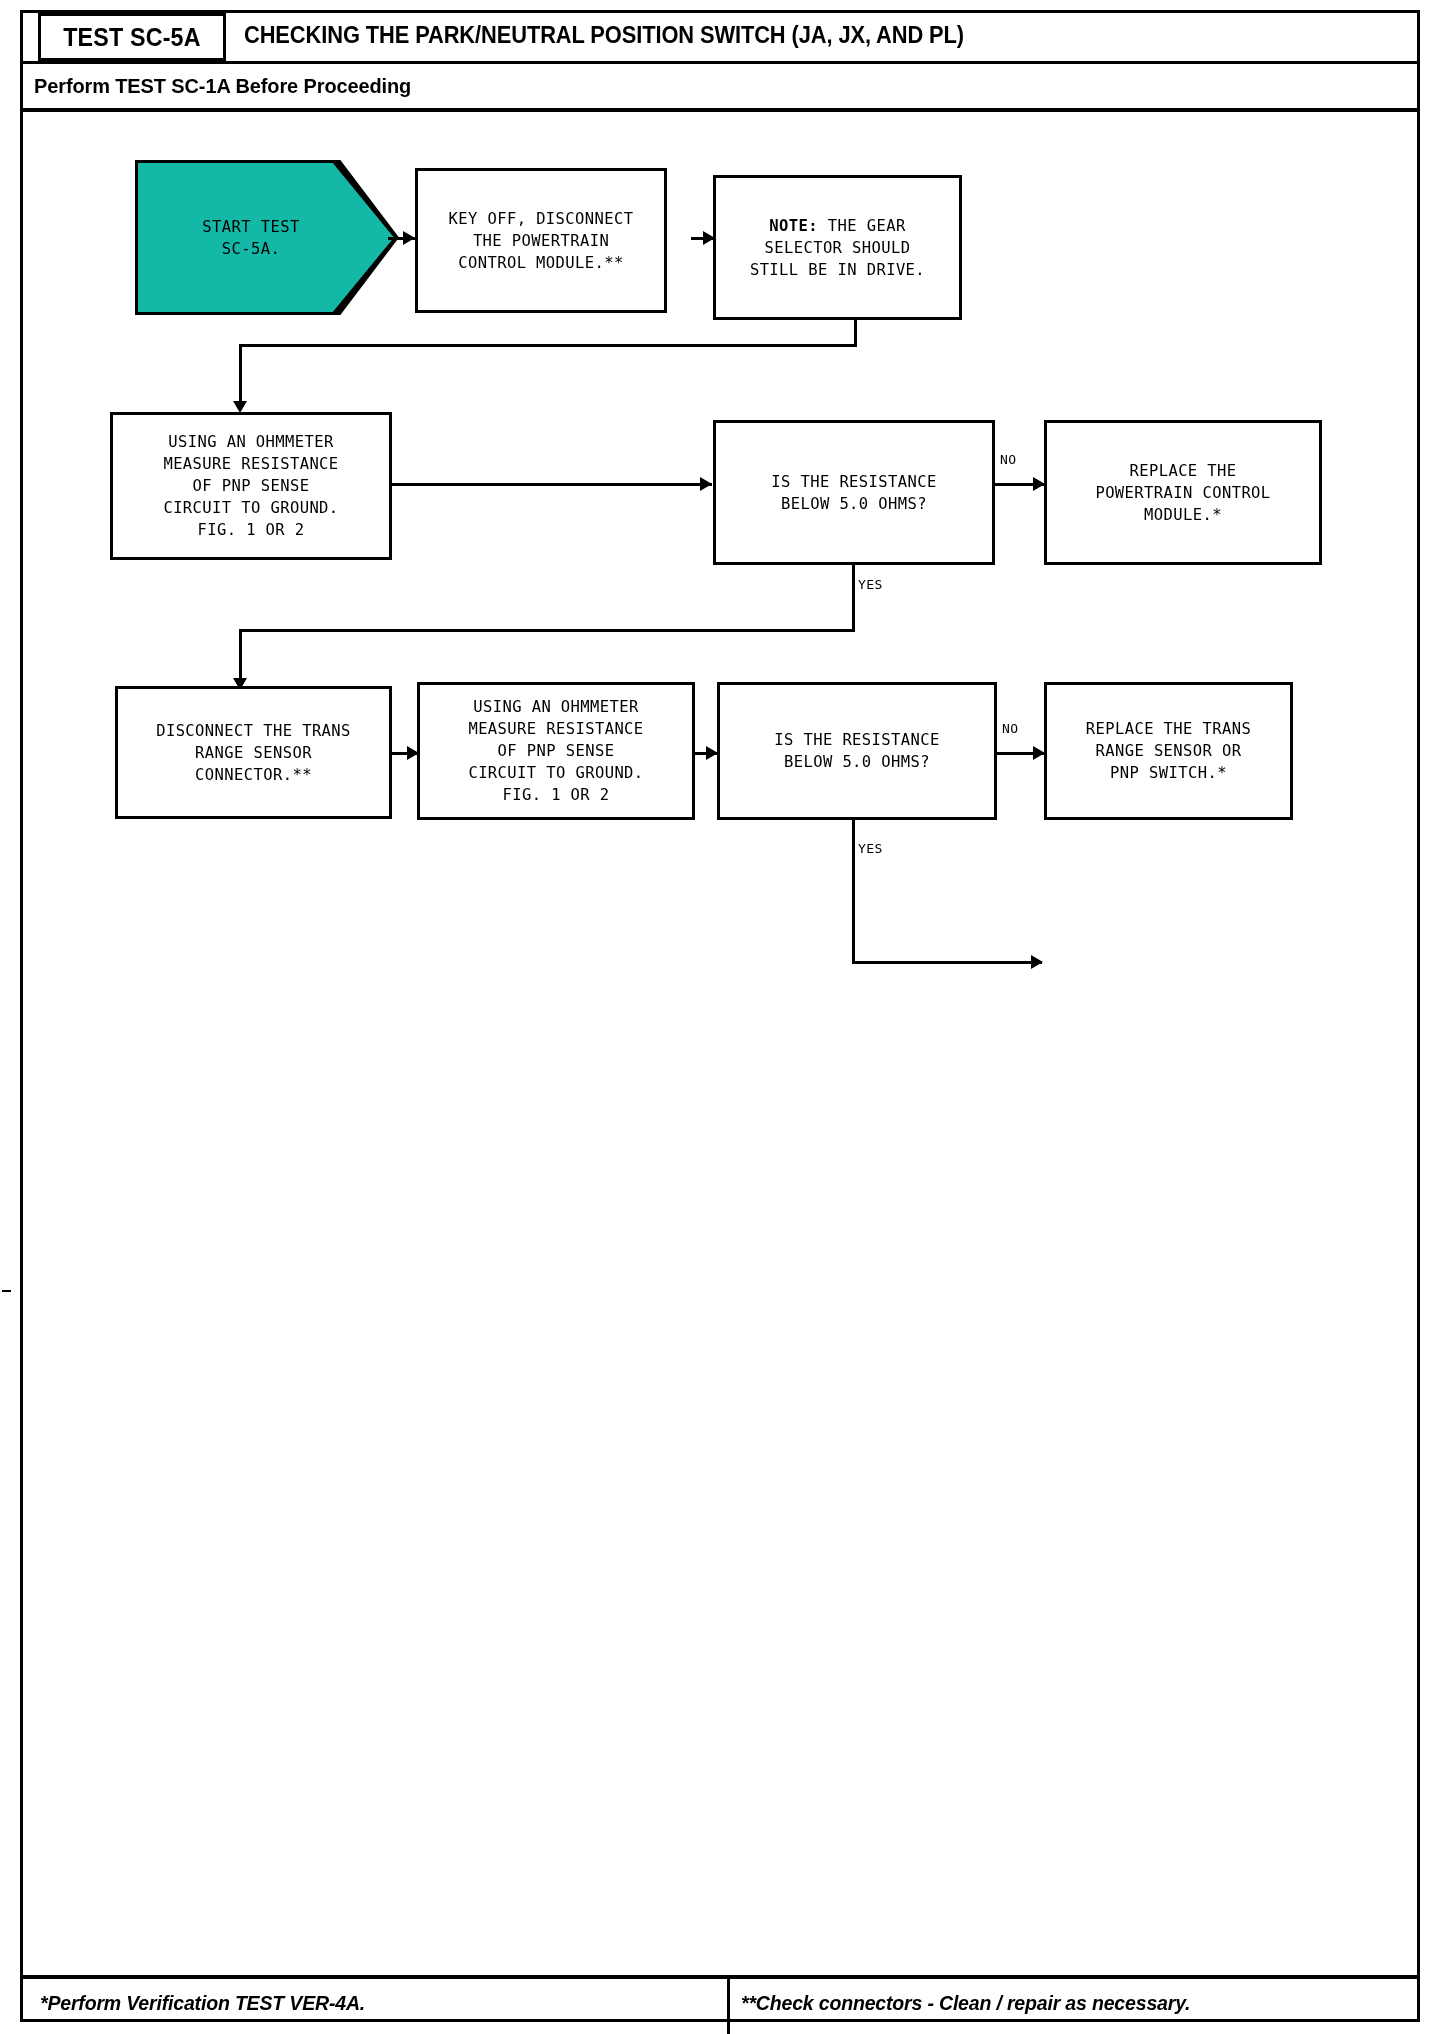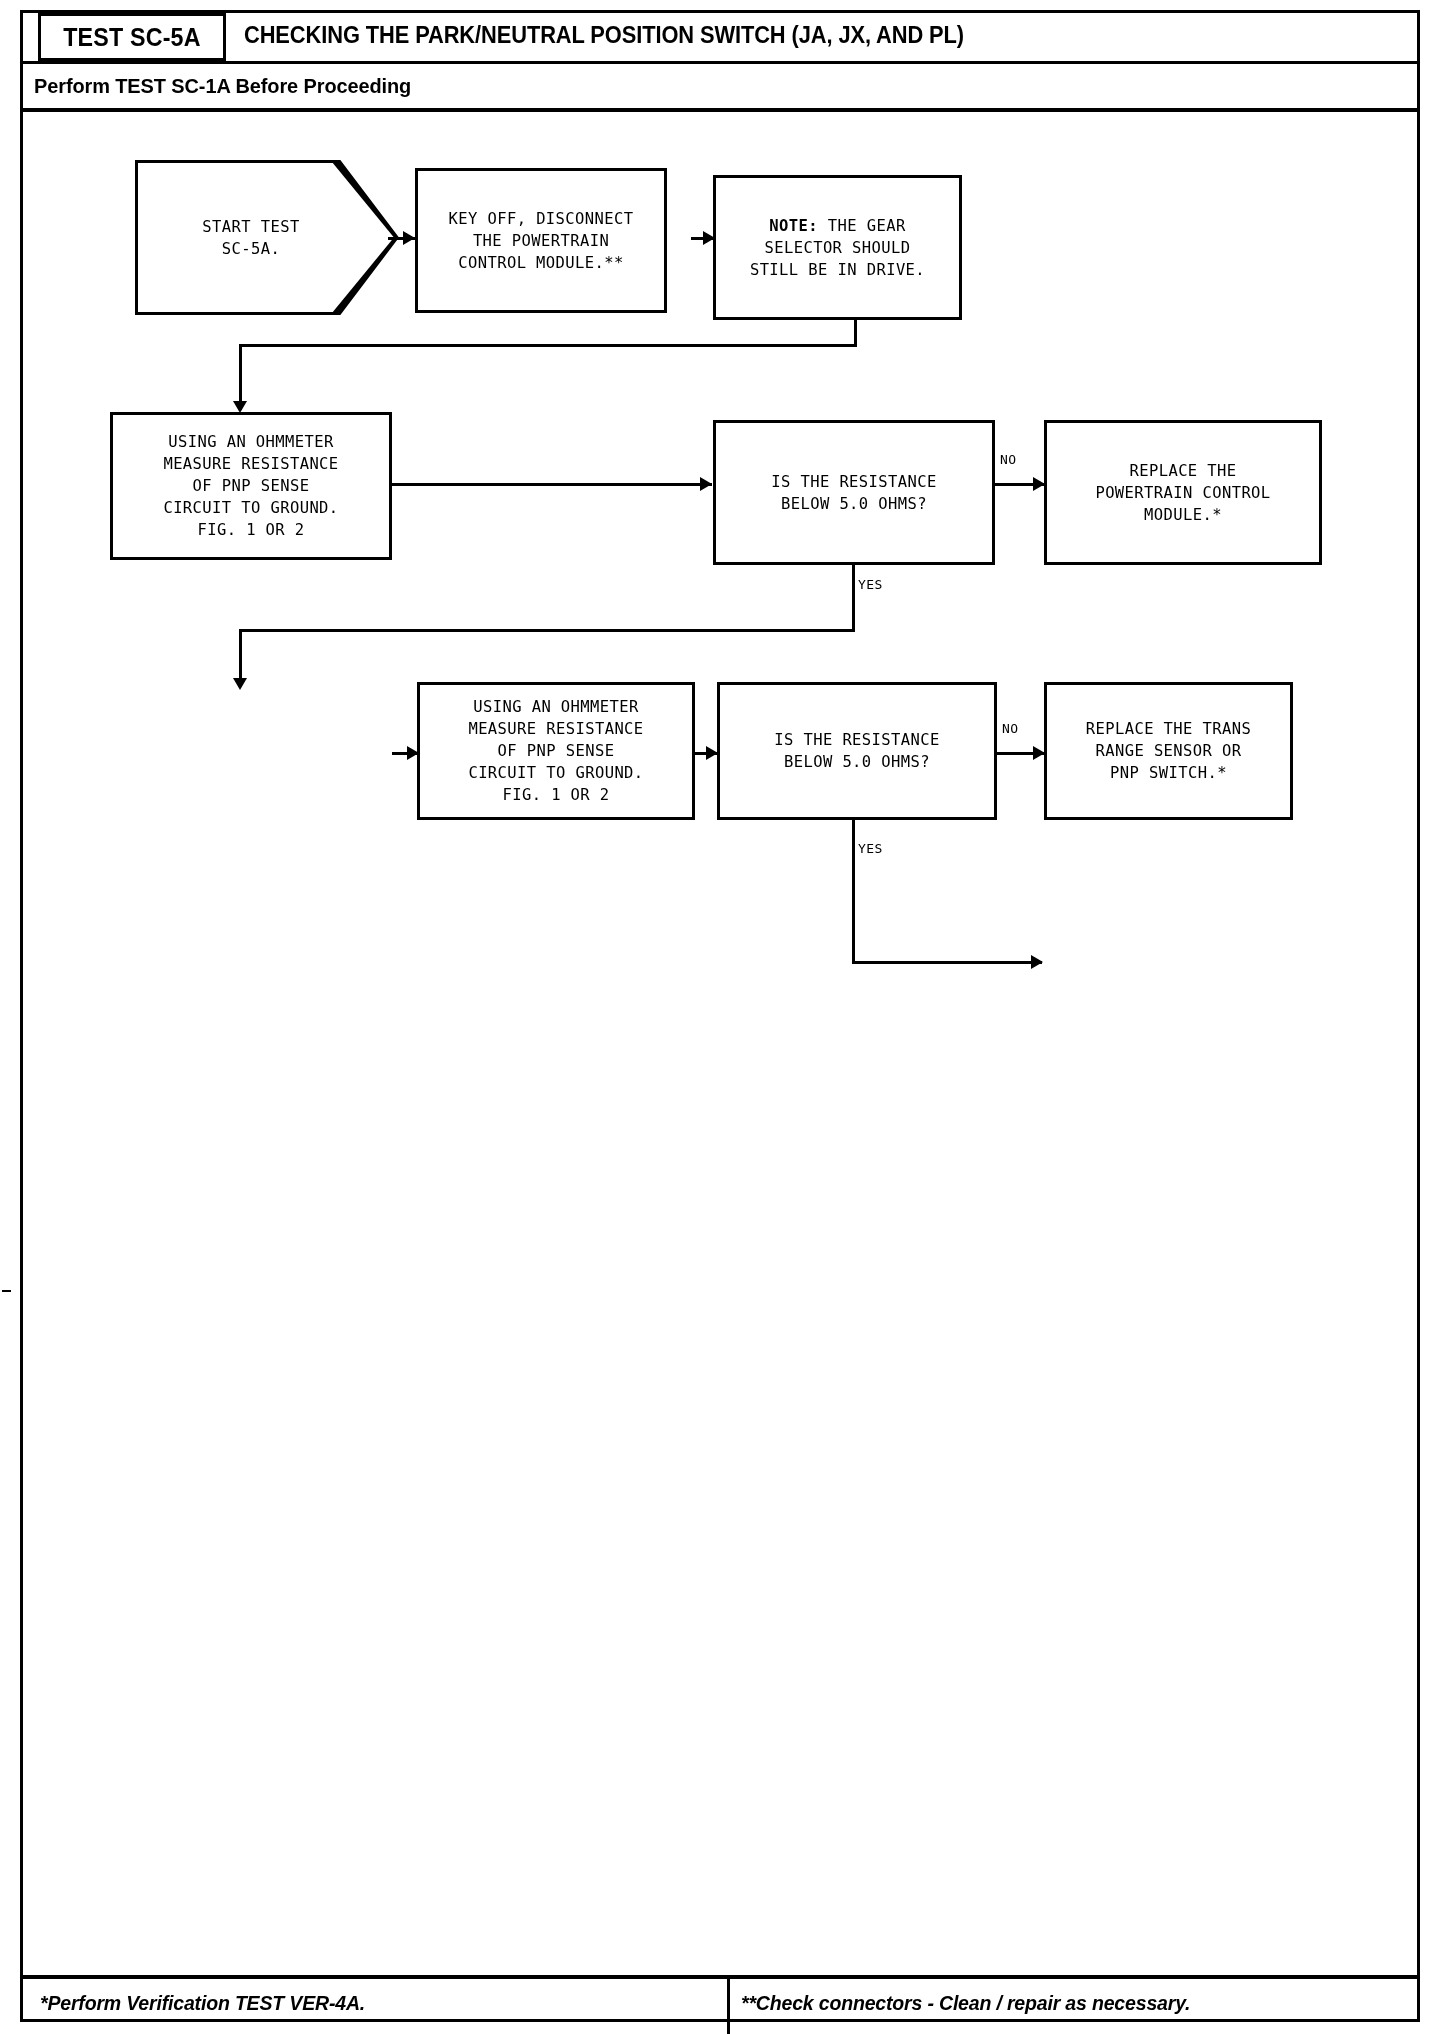--- a/index.html
+++ b/index.html
@@ -152,21 +152,21 @@
 
   
   .start-shape {
     position: absolute;
     background: #000;
     clip-path: polygon(0 0, 76% 0, 76% -4%, 100% 50%, 76% 104%, 76% 100%, 0 100%);
   }
   .start-inner {
     position: absolute;
     left: 3px; top: 3px; right: 3px; bottom: 3px;
-    background: #ffffff;
+    background: #14b8a6;
     clip-path: polygon(0 0, 75.5% 0, 99.2% 50%, 75.5% 100%, 0 100%);
     display: flex;
     align-items: center;
     justify-content: center;
   }
   .start-inner .ftext { transform: translateX(-16px); }
 
   
   .line-h, .line-v {
     position: absolute;
@@ -269,20 +269,25 @@
 POWERTRAIN CONTROL
 MODULE.*</span>
   </div>
 
   <div class="line-v" style="left:852px; top:565px; height:66px;"></div>
   <div class="branch-label" style="left:858px; top:577px;">YES</div>
   <div class="line-h" style="left:239px; top:629px; width:616px;"></div>
   <div class="line-v" style="left:239px; top:629px; height:57px;"></div>
   <div class="arrow-d" style="left:233px; top:678px;"></div>
 
+  <div class="fbox" style="left:115px; top:686px; width:277px; height:133px;">
+    <span class="ftext">DISCONNECT THE TRANS
+RANGE SENSOR
+CONNECTOR.**</span>
+  </div>
 
   <div class="line-h" style="left:392px; top:752px; width:27px;"></div>
   <div class="arrow-r" style="left:407px; top:746px;"></div>
 
   <div class="fbox" style="left:417px; top:682px; width:278px; height:138px;">
     <span class="ftext">USING AN OHMMETER
 MEASURE RESISTANCE
 OF PNP SENSE
 CIRCUIT TO GROUND.
 FIG. 1 OR 2</span>

